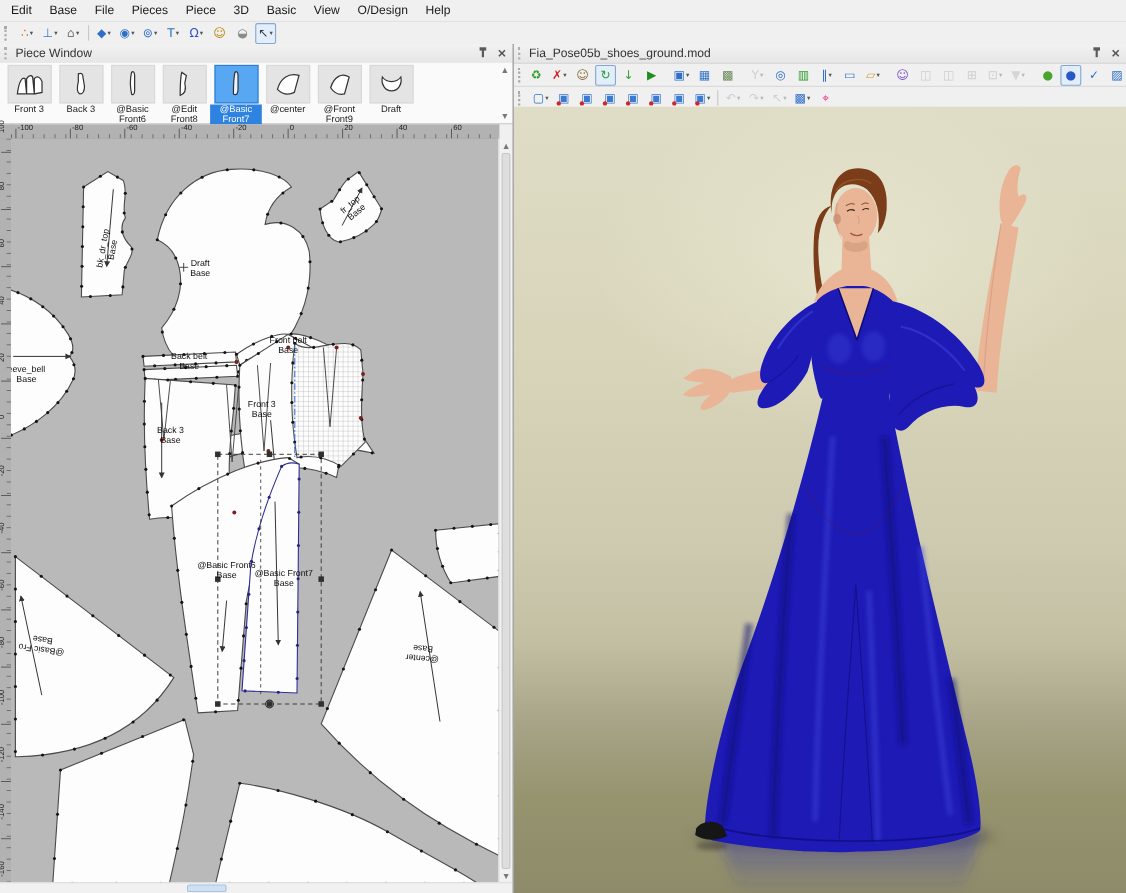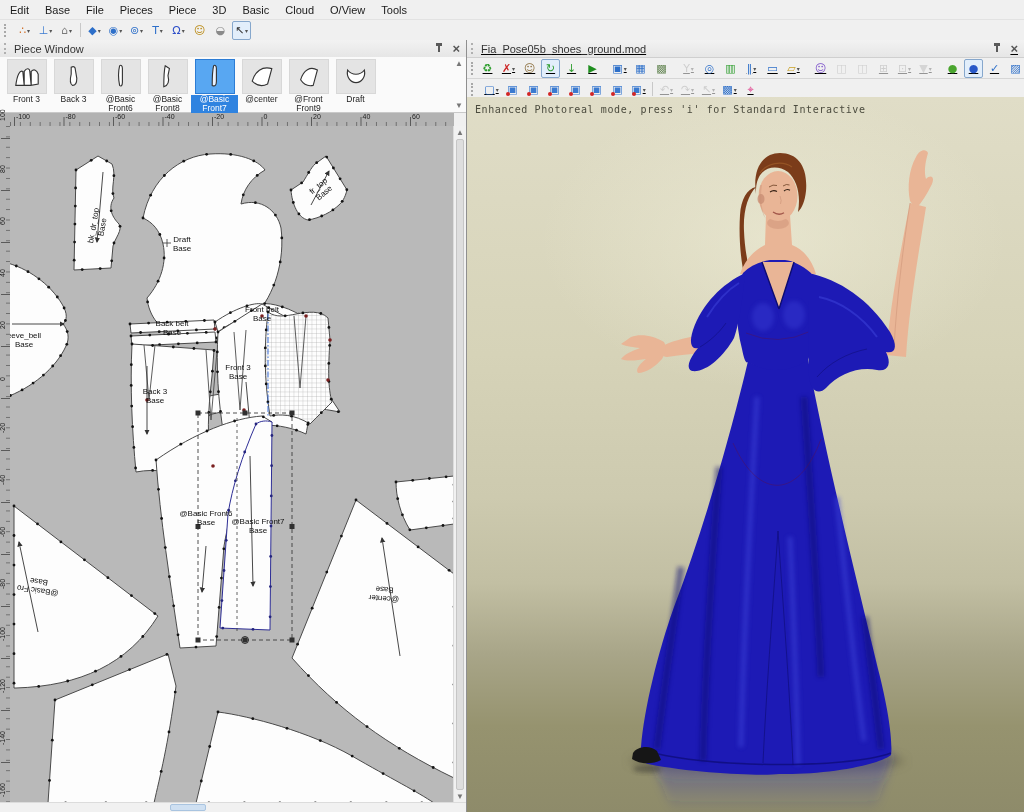--- a/index.html
+++ b/index.html
@@ -11,21 +11,21 @@
 .tsep{width:1px;height:14px;background:#c8c8c8;margin:0 3px;}
 .tbtn{height:17px;min-width:17px;display:flex;align-items:center;justify-content:center;
  margin:0 1px;position:relative;border:1px solid transparent;border-radius:2px;cursor:default;}
 .tbtn .glyph{font-size:11px;line-height:1;font-family:"DejaVu Sans",sans-serif;}
 .tbtn.active{border-color:#86a7cc;background:#e2eefb;}
 .tbtn.dim{opacity:.38;}
 .caret{font-size:6px;color:#555;margin-left:1px;}
 .dot-badge{position:absolute;width:4px;height:4px;border-radius:50%;background:#d22525;left:2px;bottom:2px;}
 #left-panel{position:absolute;left:0;top:40px;width:466px;bottom:0;background:#f0f0f0;}
 #splitter{position:absolute;left:466px;top:40px;width:1px;bottom:0;background:#8f8f8f;z-index:5;}
-#right-panel{position:absolute;left:467px;top:40px;right:0;bottom:0;background:#f0f0f0;text-decoration:underline;}
+#right-panel{position:absolute;left:467px;top:40px;right:0;bottom:0;background:#f0f0f0;}
 .panel-title{height:17px;background:linear-gradient(#f2f2f2,#e6e6e6);border-bottom:1px solid #cfcfcf;
  display:flex;align-items:center;color:#333;padding:0 4px;font-size:11px;}
 .pt-grip{width:3px;height:11px;border-left:2px dotted #b0b0b0;margin-right:5px;}
 .pt-spacer{flex:1;}
 .pin{width:9px;height:11px;position:relative;margin-right:6px;cursor:default;}
 .pin::before{content:"";position:absolute;left:3px;top:2px;width:2px;height:7px;background:#5a5a5a;}
 .pin::after{content:"";position:absolute;left:1px;top:0;width:6px;height:3px;background:#5a5a5a;}
 .closeb{font-size:13px;font-weight:bold;color:#555;line-height:11px;cursor:default;padding:0 2px;}
 
 .thumbstrip{position:absolute;left:0;top:17px;width:100%;height:56px;background:#fafafa;
@@ -64,23 +64,23 @@
 <body>
 
 <div class="menubar" id="menubar">
     <span class="menu-item">Edit</span>
     <span class="menu-item">Base</span>
     <span class="menu-item">File</span>
     <span class="menu-item">Pieces</span>
     <span class="menu-item">Piece</span>
     <span class="menu-item">3D</span>
     <span class="menu-item">Basic</span>
-    <span class="menu-item">Cloud</span>
-    <span class="menu-item">O/View</span>
-    <span class="menu-item">Tools</span>
+    <span class="menu-item">View</span>
+    <span class="menu-item">O/Design</span>
+    <span class="menu-item">Help</span>
   </div>
 
 <div class="toolbar" id="main-toolbar">
     <span class="grip"></span>
     <span class="tbtn">
       <span class="glyph" style="color: rgb(208, 106, 32);">∴</span>
       <span class="caret">▾</span>
     </span>
     <span class="tbtn">
       <span class="glyph" style="color: rgb(58, 122, 208);">⊥</span>
@@ -157,21 +157,21 @@
           </svg>
         </div>
         <div class="tlabel">@Basic Front6</div>
       </div>
       <div class="thumb">
         <div class="tbox">
           <svg viewBox="0 0 20 20" width="30" height="28">
             <path d="M8,2 L11,4 L10,9 C11,13 10,16 7,17 C7,11 7,6 8,2 Z" fill="#fff" stroke="#333" stroke-width="0.8"></path>
           </svg>
         </div>
-        <div class="tlabel">@Basic Front8</div>
+        <div class="tlabel">@Edit Front8</div>
       </div>
       <div class="thumb sel">
         <div class="tbox">
           <svg viewBox="0 0 20 20" width="30" height="28">
             <path d="M9,2 C10,1 11,2 11,4 L11,13 C11,16 10,17 8,16 C8,10 8,6 9,2 Z" fill="#eaf3ff" stroke="#333" stroke-width="0.8"></path>
           </svg>
         </div>
         <div class="tlabel">@Basic Front7</div>
       </div>
       <div class="thumb">
@@ -779,21 +779,20 @@
       </span>
       <span class="tbtn">
         <span class="glyph" style="color: rgb(45, 111, 201);">▩</span>
         <span class="caret">▾</span>
       </span>
       <span class="tbtn">
         <span class="glyph" style="color: rgb(224, 64, 140);">⌖</span>
       </span>
     </div>
   <div class="viewport">
-    <div class="status-text">Enhanced Photoreal mode, press 'i' for Standard Interactive</div>
     <svg class="figure" viewBox="0 0 557 715">
       <defs>
         <filter id="b1" x="-30%" y="-30%" width="160%" height="160%">
             <feGaussianBlur stdDeviation="2"></feGaussianBlur>
           </filter>
         <filter id="b2" x="-30%" y="-30%" width="160%" height="160%">
             <feGaussianBlur stdDeviation="5"></feGaussianBlur>
           </filter>
         <linearGradient id="refl" x1="0" y1="0" x2="0" y2="1">
           <stop offset="0" stop-color="#2a2cb8" stop-opacity=".45"></stop>

